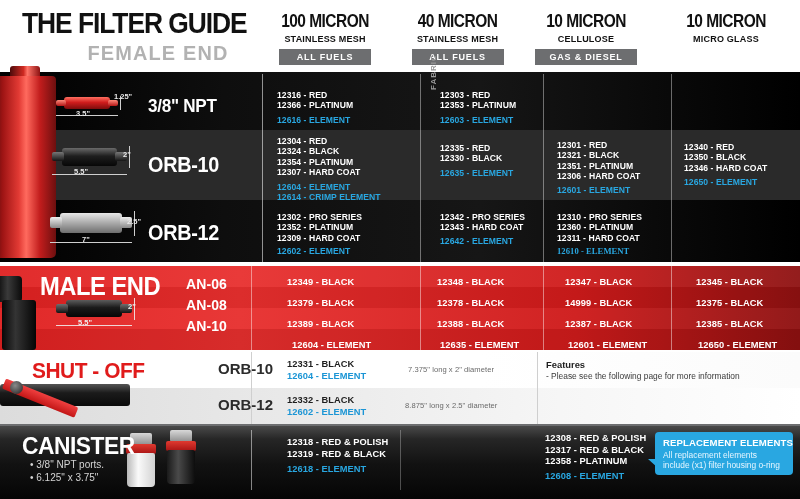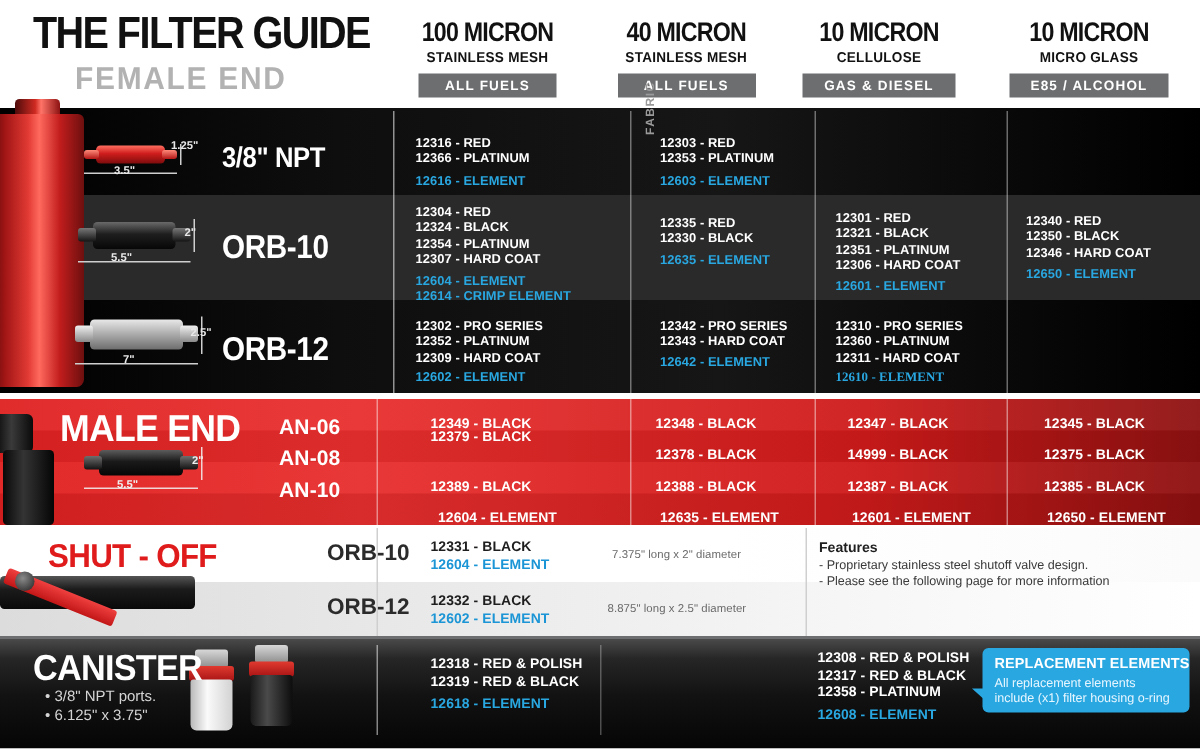--- a/index.html
+++ b/index.html
@@ -9,21 +9,21 @@
     font-family: "Liberation Sans", sans-serif;
     overflow: hidden;
   }
   #sheet {
     position: relative;
     width: 800px; height: 499px;
     background: #fff;
   }
 
   
-  .title-block { position: absolute; left: 22px; top: 8px; z-index: 20; }
+  .title-block { position: absolute; left: 22px; top: 8px; z-index: 20; text-align: center; }
   .title-main {
     font-family: "Liberation Sans Narrow", "Liberation Sans", sans-serif;
     font-size: 30px; font-weight: bold; color: #111;
     letter-spacing: -1.2px; line-height: 30px;
     transform: scaleX(0.88); transform-origin: left center;
   }
   .title-sub {
     font-size: 21px; font-weight: bold; color: #b2b2b2;
     letter-spacing: 1.2px; line-height: 24px;
     margin-left: 28px; margin-top: 3px;
@@ -274,21 +274,20 @@
       <span class="ch-fuel">ALL FUELS</span>
     </div>
     <div class="colhead ch-3">
       <span class="ch-micron">10 MICRON</span>
       <span class="ch-type">CELLULOSE</span>
       <span class="ch-fuel">GAS &amp; DIESEL</span>
     </div>
     <div class="colhead ch-4">
       <span class="ch-micron">10 MICRON</span>
       <span class="ch-type">MICRO GLASS</span>
-      <span class="ch-fuel">E85 / ALCOHOL</span>
     </div>
   </div>
 
   <div class="band" id="band-female">
     <div class="rowgrad" style="top:0;height:58px;"></div>
     <div class="row-dark-b" style="top:58px;height:70px;"></div>
     <div class="rowgrad" style="top:128px;height:62px;"></div>
   </div>
 
   <div id="big-can-neck"></div>
@@ -432,21 +431,21 @@
   <div class="an-lbl" style="top:276px;">AN-06</div>
   <div class="an-lbl" style="top:297px;">AN-08</div>
   <div class="an-lbl" style="top:318px;">AN-10</div>
 
   <div class="vdiv vdiv-red" style="left:251px; top:266px; height:84px;"></div>
   <div class="vdiv vdiv-red" style="left:420px; top:266px; height:84px;"></div>
   <div class="vdiv vdiv-red" style="left:543px; top:266px; height:84px;"></div>
   <div class="vdiv vdiv-red" style="left:671px; top:266px; height:84px;"></div>
 
   <div class="cell red" style="left:287px; top:277px;">12349 - BLACK</div>
-  <div class="cell red" style="left:287px; top:286px;">12379 - BLACK</div>
+  <div class="cell red" style="left:287px; top:298px;">12379 - BLACK</div>
   <div class="cell red" style="left:287px; top:319px;">12389 - BLACK</div>
   <div class="cell red el" style="left:292px; top:340px;">12604 - ELEMENT</div>
 
   <div class="cell red" style="left:437px; top:277px;">12348 - BLACK</div>
   <div class="cell red" style="left:437px; top:298px;">12378 - BLACK</div>
   <div class="cell red" style="left:437px; top:319px;">12388 - BLACK</div>
   <div class="cell red el" style="left:440px; top:340px;">12635 - ELEMENT</div>
 
   <div class="cell red" style="left:565px; top:277px;">12347 - BLACK</div>
   <div class="cell red" style="left:565px; top:298px;">14999 - BLACK</div>
@@ -487,21 +486,20 @@
     <div>12332 - BLACK</div>
     <div class="el-shut">12602 - ELEMENT</div>
   </div>
 
   <div class="shut-dim" style="left:408px; top:365px;">7.375" long x 2" diameter</div>
   <div class="shut-dim" style="left:405px; top:401px;">8.875" long x 2.5" diameter</div>
 
   <div class="features">
     <h4>Features</h4>
     <ul>
-      <li>- Proprietary stainless steel shutoff valve design.</li>
       <li>- Please see the following page for more information</li>
     </ul>
   </div>
 
   <div class="sep" style="top:424px; height:2px; background:#6d6e70;"></div>
 
   <div class="band" id="band-can"></div>
 
   <div class="section-title" id="can-title">CANISTER</div>
   <div class="can-bullets">

